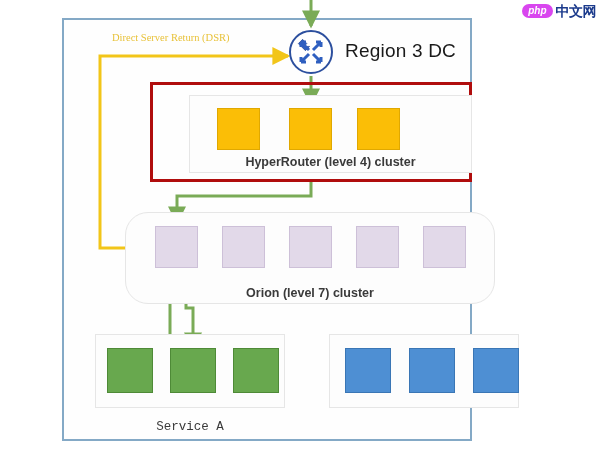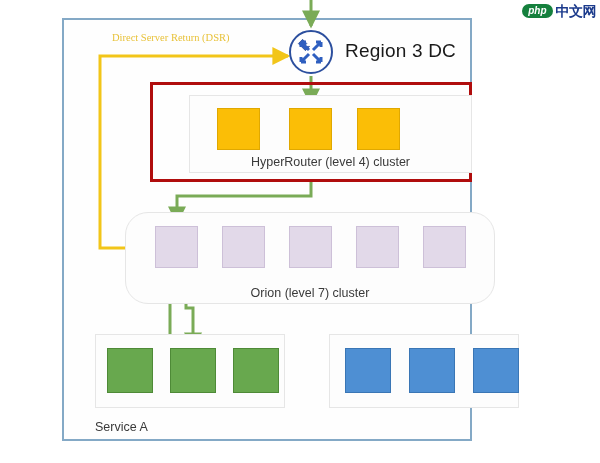--- a/index.html
+++ b/index.html
@@ -91,27 +91,30 @@
   }
   .cluster-label {
     position: absolute;
     width: 100%;
     text-align: center;
     font-size: 12.5px;
     color: #3a3a3a;
     bottom: 3px;
     left: 0;
     white-space: nowrap;
+    font-weight: bold;
   }
   .service-label {
     position: absolute;
     width: 190px;
+    text-align: center;
     font-size: 12.5px;
     color: #3a3a3a;
     white-space: nowrap;
+    font-family: Liberation Mono, monospace;
   }
   #service-a-label { left: 95px; top: 420px; }
   #service-b-label { left: 329px; top: 420px; }
   
   .node {
     position: absolute;
     box-sizing: border-box;
   }
   .node-amber {
     background: #fbbe06;
@@ -152,21 +155,21 @@
     position: absolute;
     right: 2px;
     top: 1px;
     display: flex;
     align-items: center;
     gap: 3px;
     height: 20px;
     padding: 0 2px;
   }
   #wm-badge {
-    background: #15803d;
+    background: #d946ef;
     color: #ffffff;
     font-size: 10px;
     font-weight: bold;
     border-radius: 9px;
     padding: 1px 6px 2px 6px;
     line-height: 1.1;
     font-style: italic;
   }
   #wm-text {
     color: #1b3a8c;

